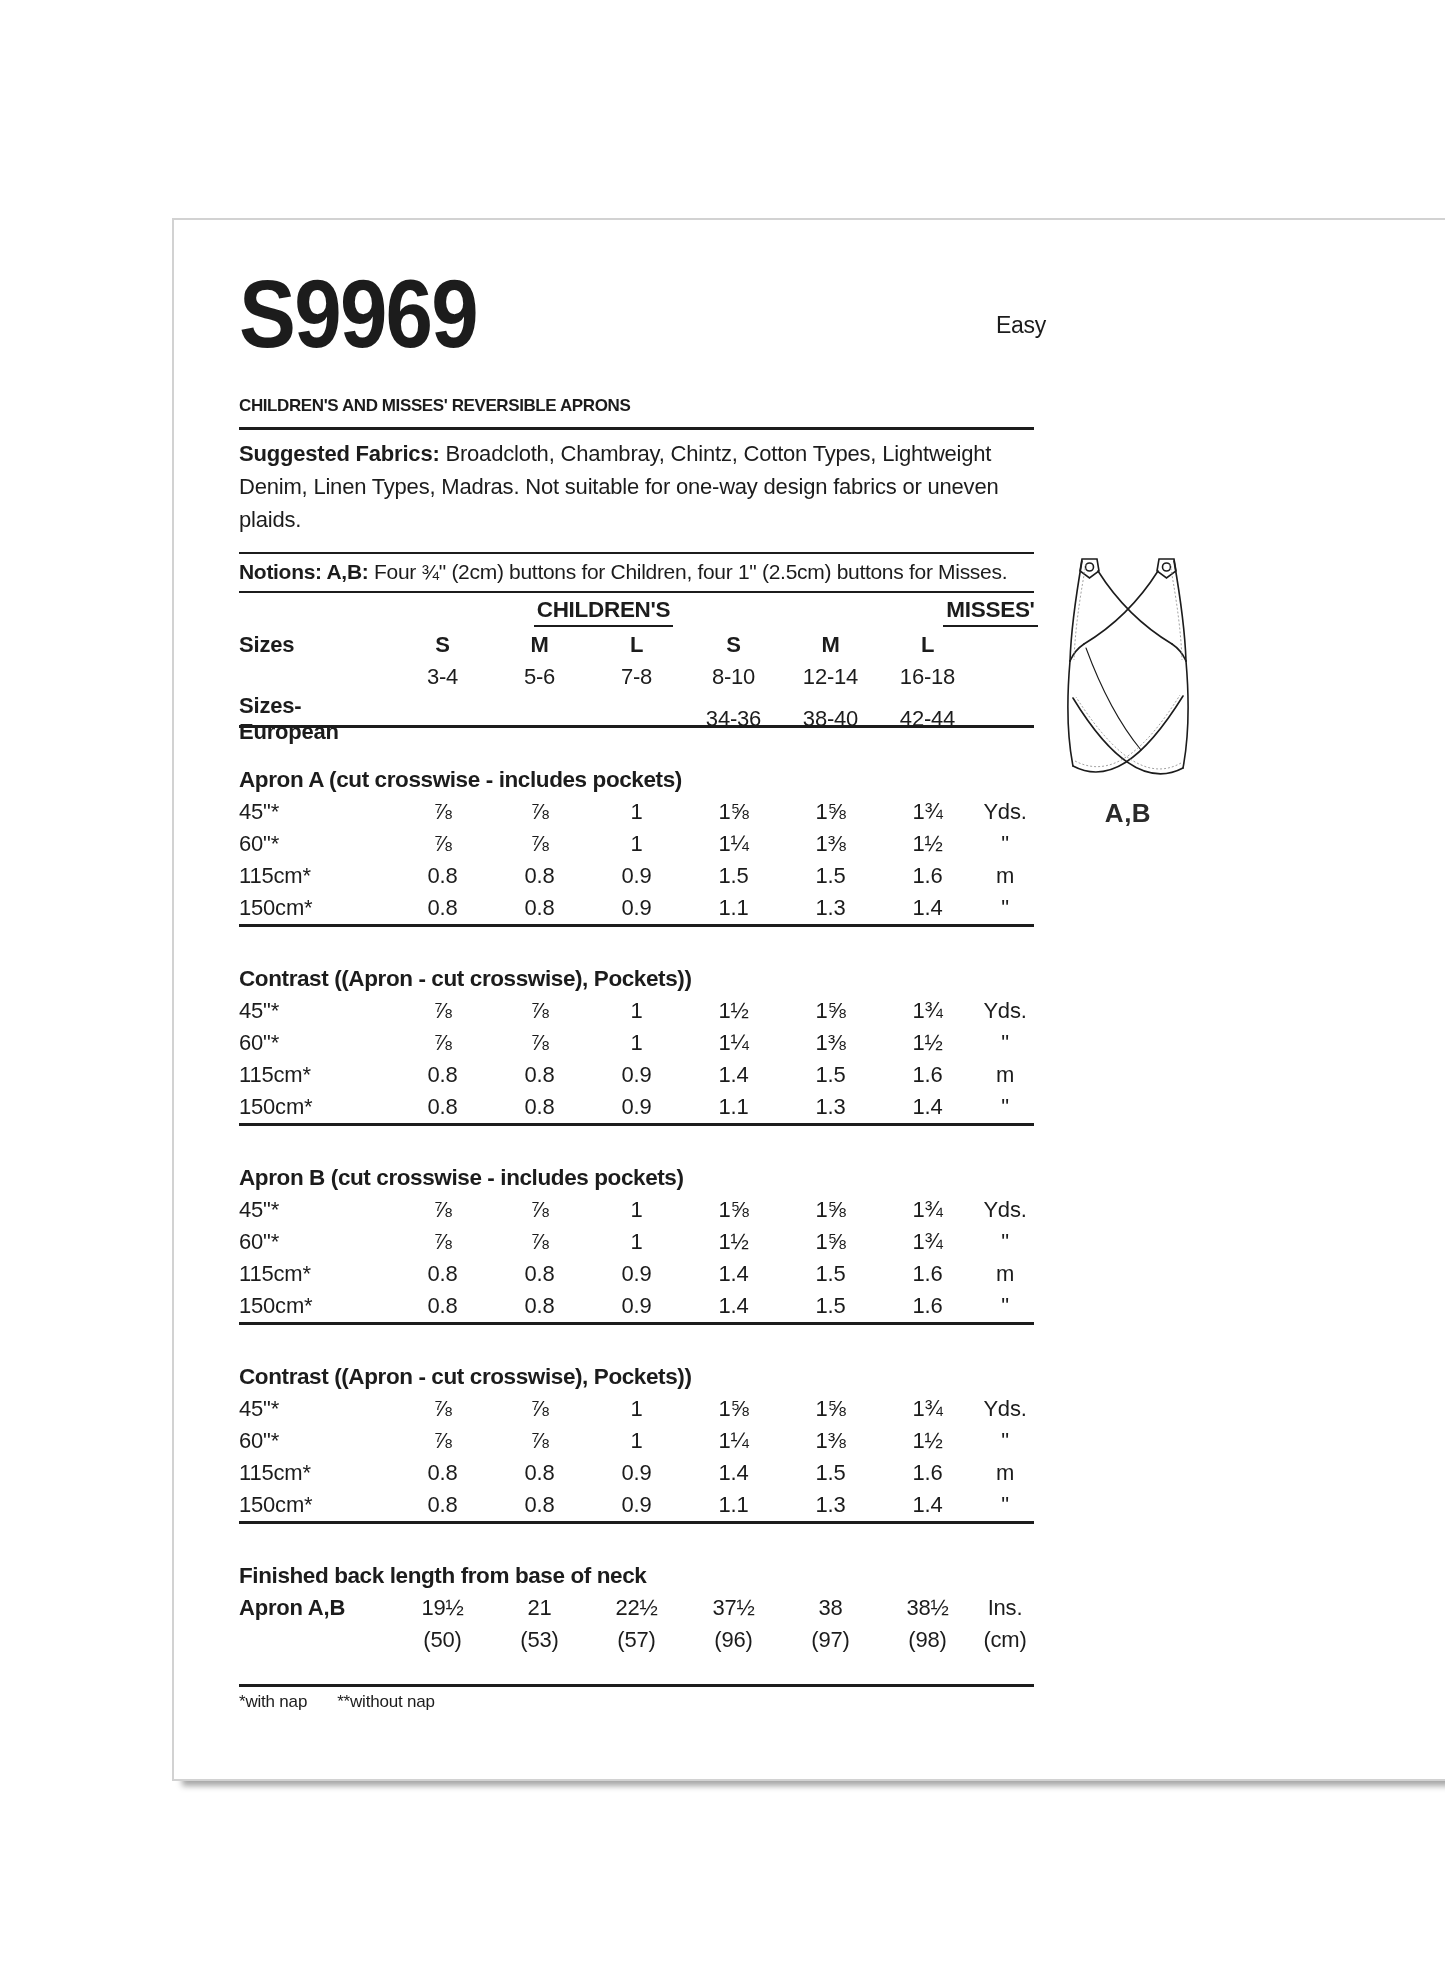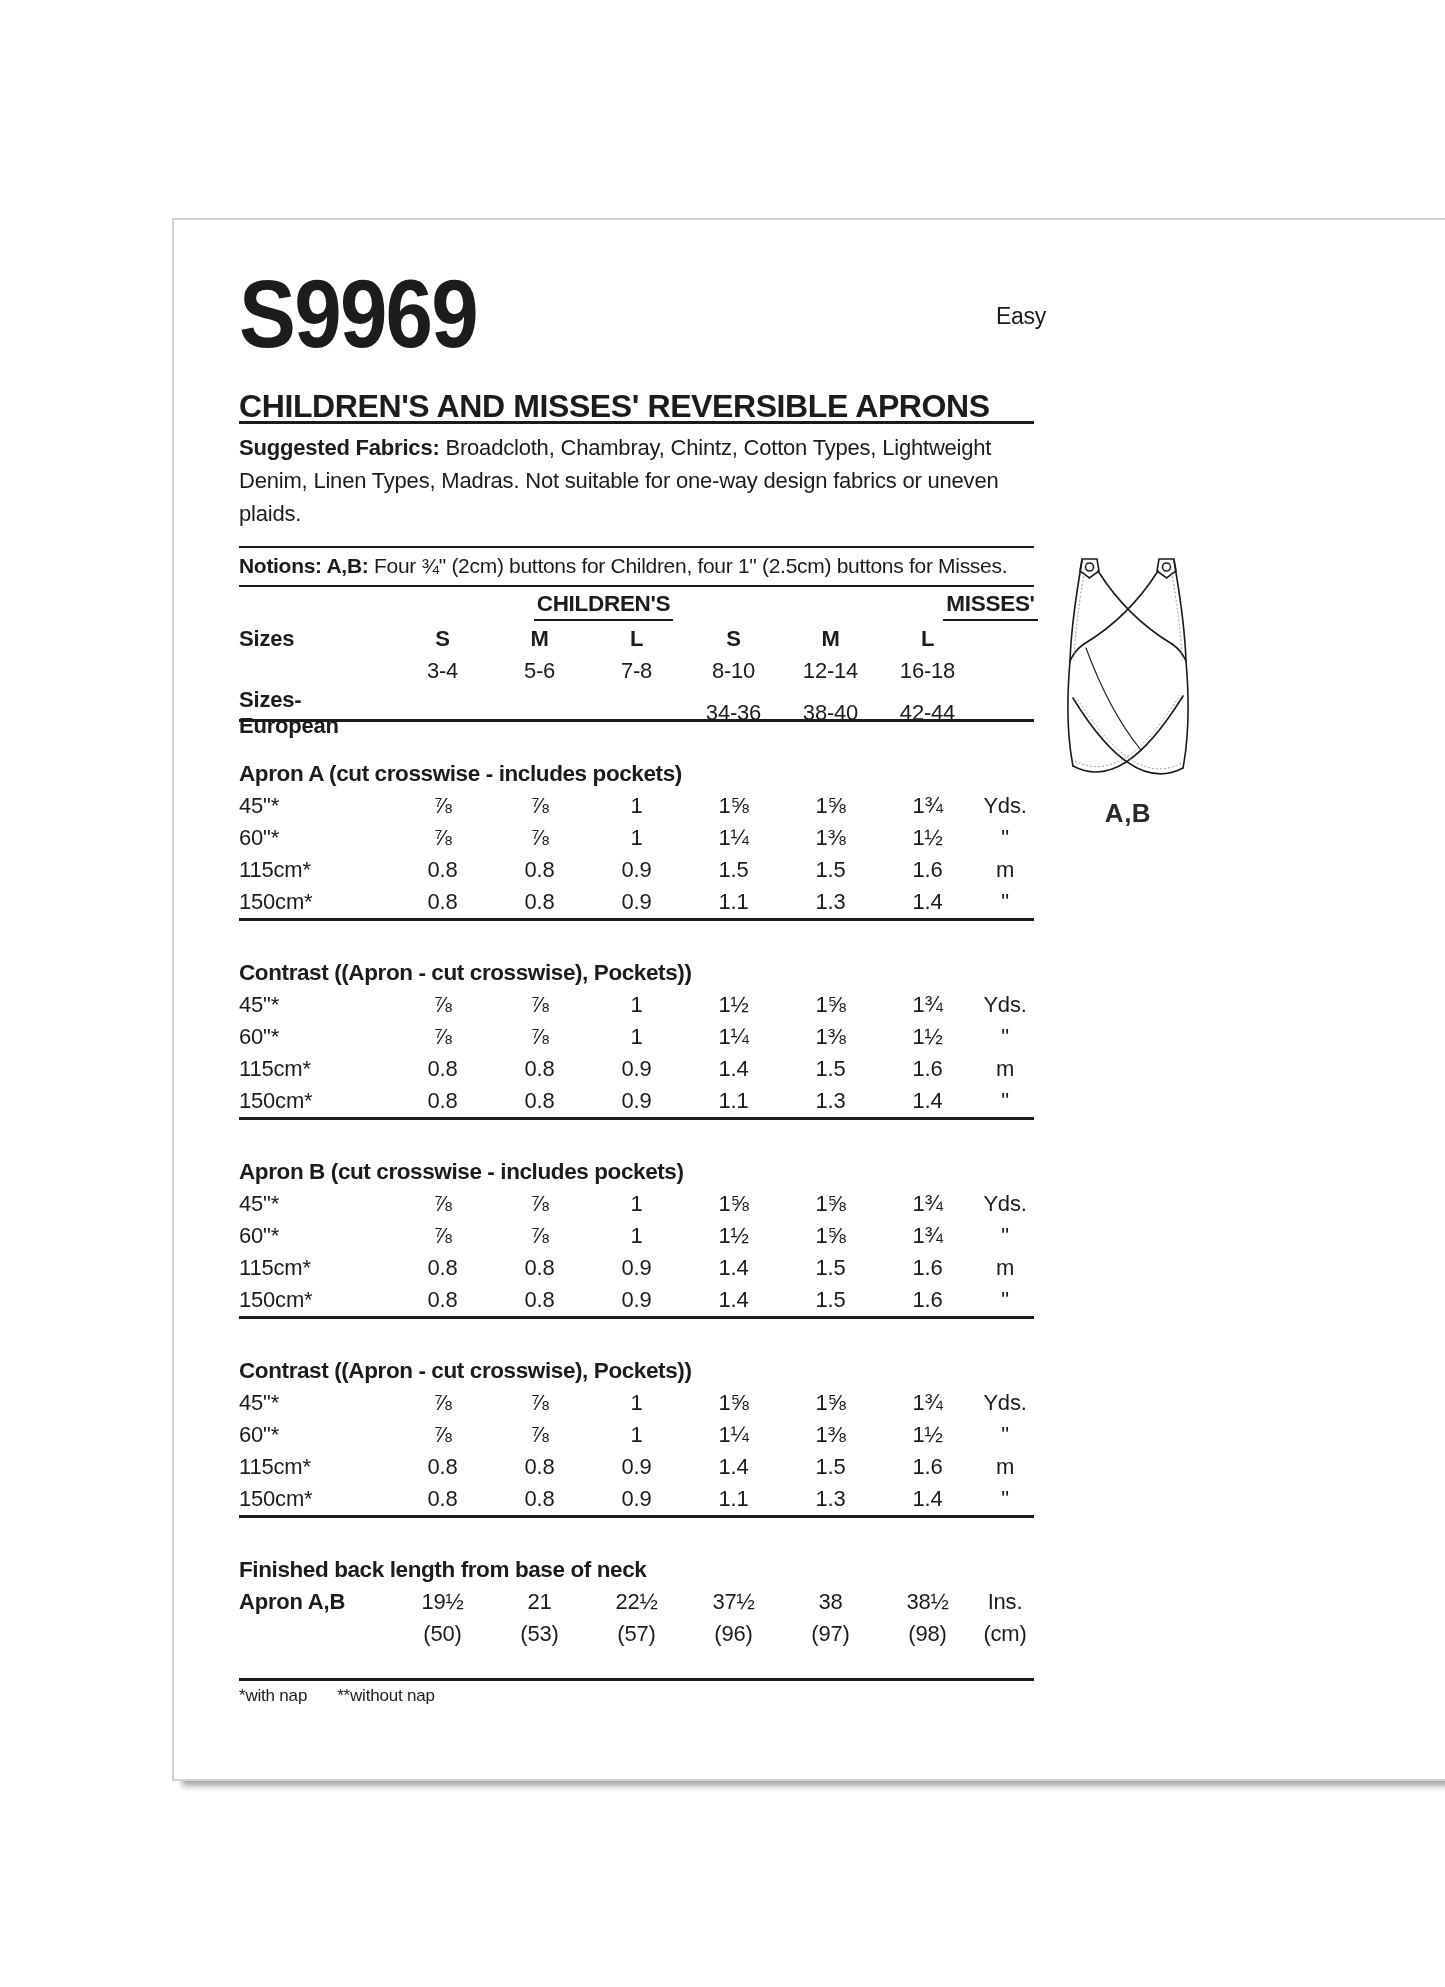--- a/index.html
+++ b/index.html
@@ -4,23 +4,23 @@
 <style>
   html,body{margin:0;padding:0;background:#ffffff;}
   .canvas{position:relative;width:1445px;height:1987px;background:#ffffff;overflow:hidden;
           font-family:"Liberation Sans","DejaVu Sans",sans-serif;color:#1c1c1c;}
   .page{position:absolute;left:172px;top:218px;width:1300px;height:1563px;background:#ffffff;
         border:2px solid #d2d2d2;box-sizing:border-box;
         box-shadow:7px 8px 6px -3px rgba(0,0,0,0.35);}
   .content{position:absolute;left:65px;top:0;width:795px;}
   .pattern-number{margin-top:46px;font-size:97px;font-weight:bold;line-height:0.98;
         letter-spacing:-2px;transform:scaleX(0.88);transform-origin:left center;white-space:nowrap;}
-  .easy{position:absolute;top:83px;right:-12px;font-size:23px;letter-spacing:-0.3px;}
-  .main-heading{margin-top:30px;font-size:32px;font-weight:bold;letter-spacing:-0.4px;
-        line-height:30px;border-bottom:3px solid #1c1c1c;}
+  .easy{position:absolute;top:92px;right:-12px;font-size:23px;letter-spacing:-0.3px;}
+  .main-heading{margin-top:30px;font-size:17px;font-weight:bold;letter-spacing:-0.4px;
+        line-height:30px;padding-bottom:6px;border-bottom:3px solid #1c1c1c;}
   .fabrics{margin-top:7px;font-size:22px;letter-spacing:-0.2px;line-height:33px;
         padding-bottom:16px;border-bottom:2px solid #1c1c1c;}
   .b{font-weight:bold;}
   .notions{padding:4px 0 5px 0;font-size:21px;letter-spacing:-0.3px;line-height:28px;
         border-bottom:2px solid #1c1c1c;white-space:nowrap;}
   #size-table{margin-top:2px;}
   .tbl-block{border-bottom:3px solid #1c1c1c;}
   .fin-block{border-bottom:none;}
   .trow{display:grid;grid-template-columns:155px repeat(6,97px) 1fr;height:32px;align-items:center;}
   .group-row{height:34px;gap:32px;}

